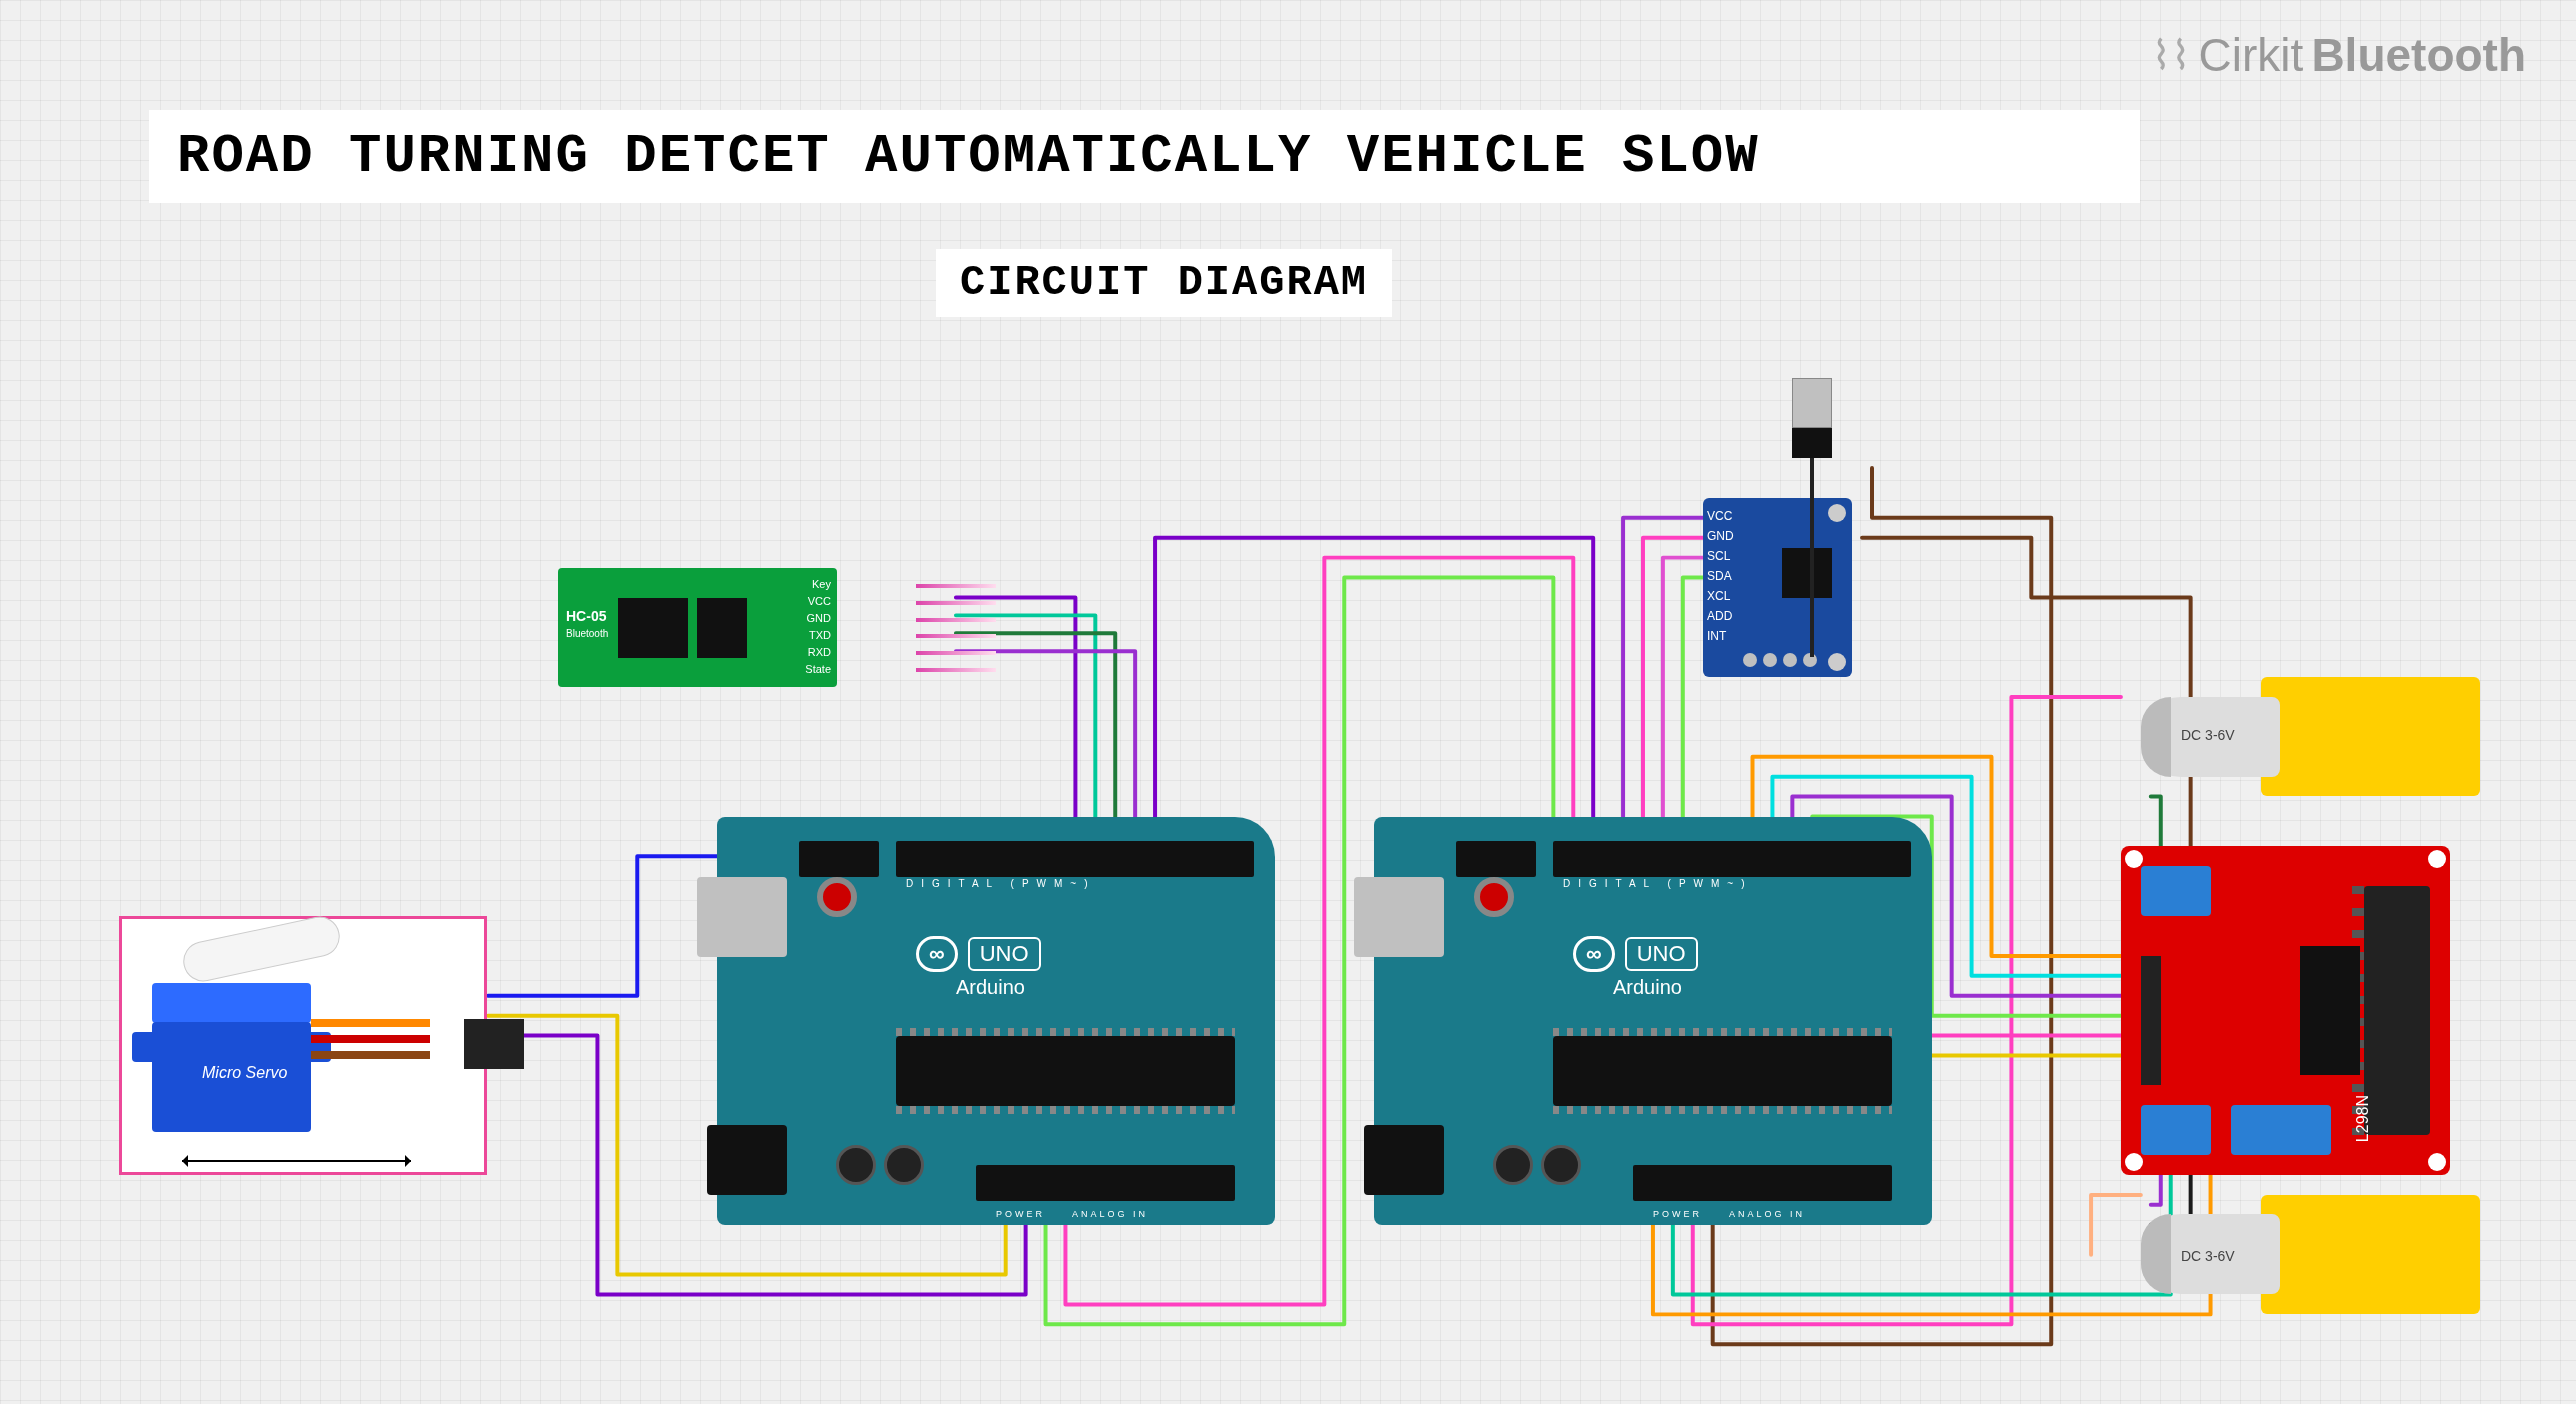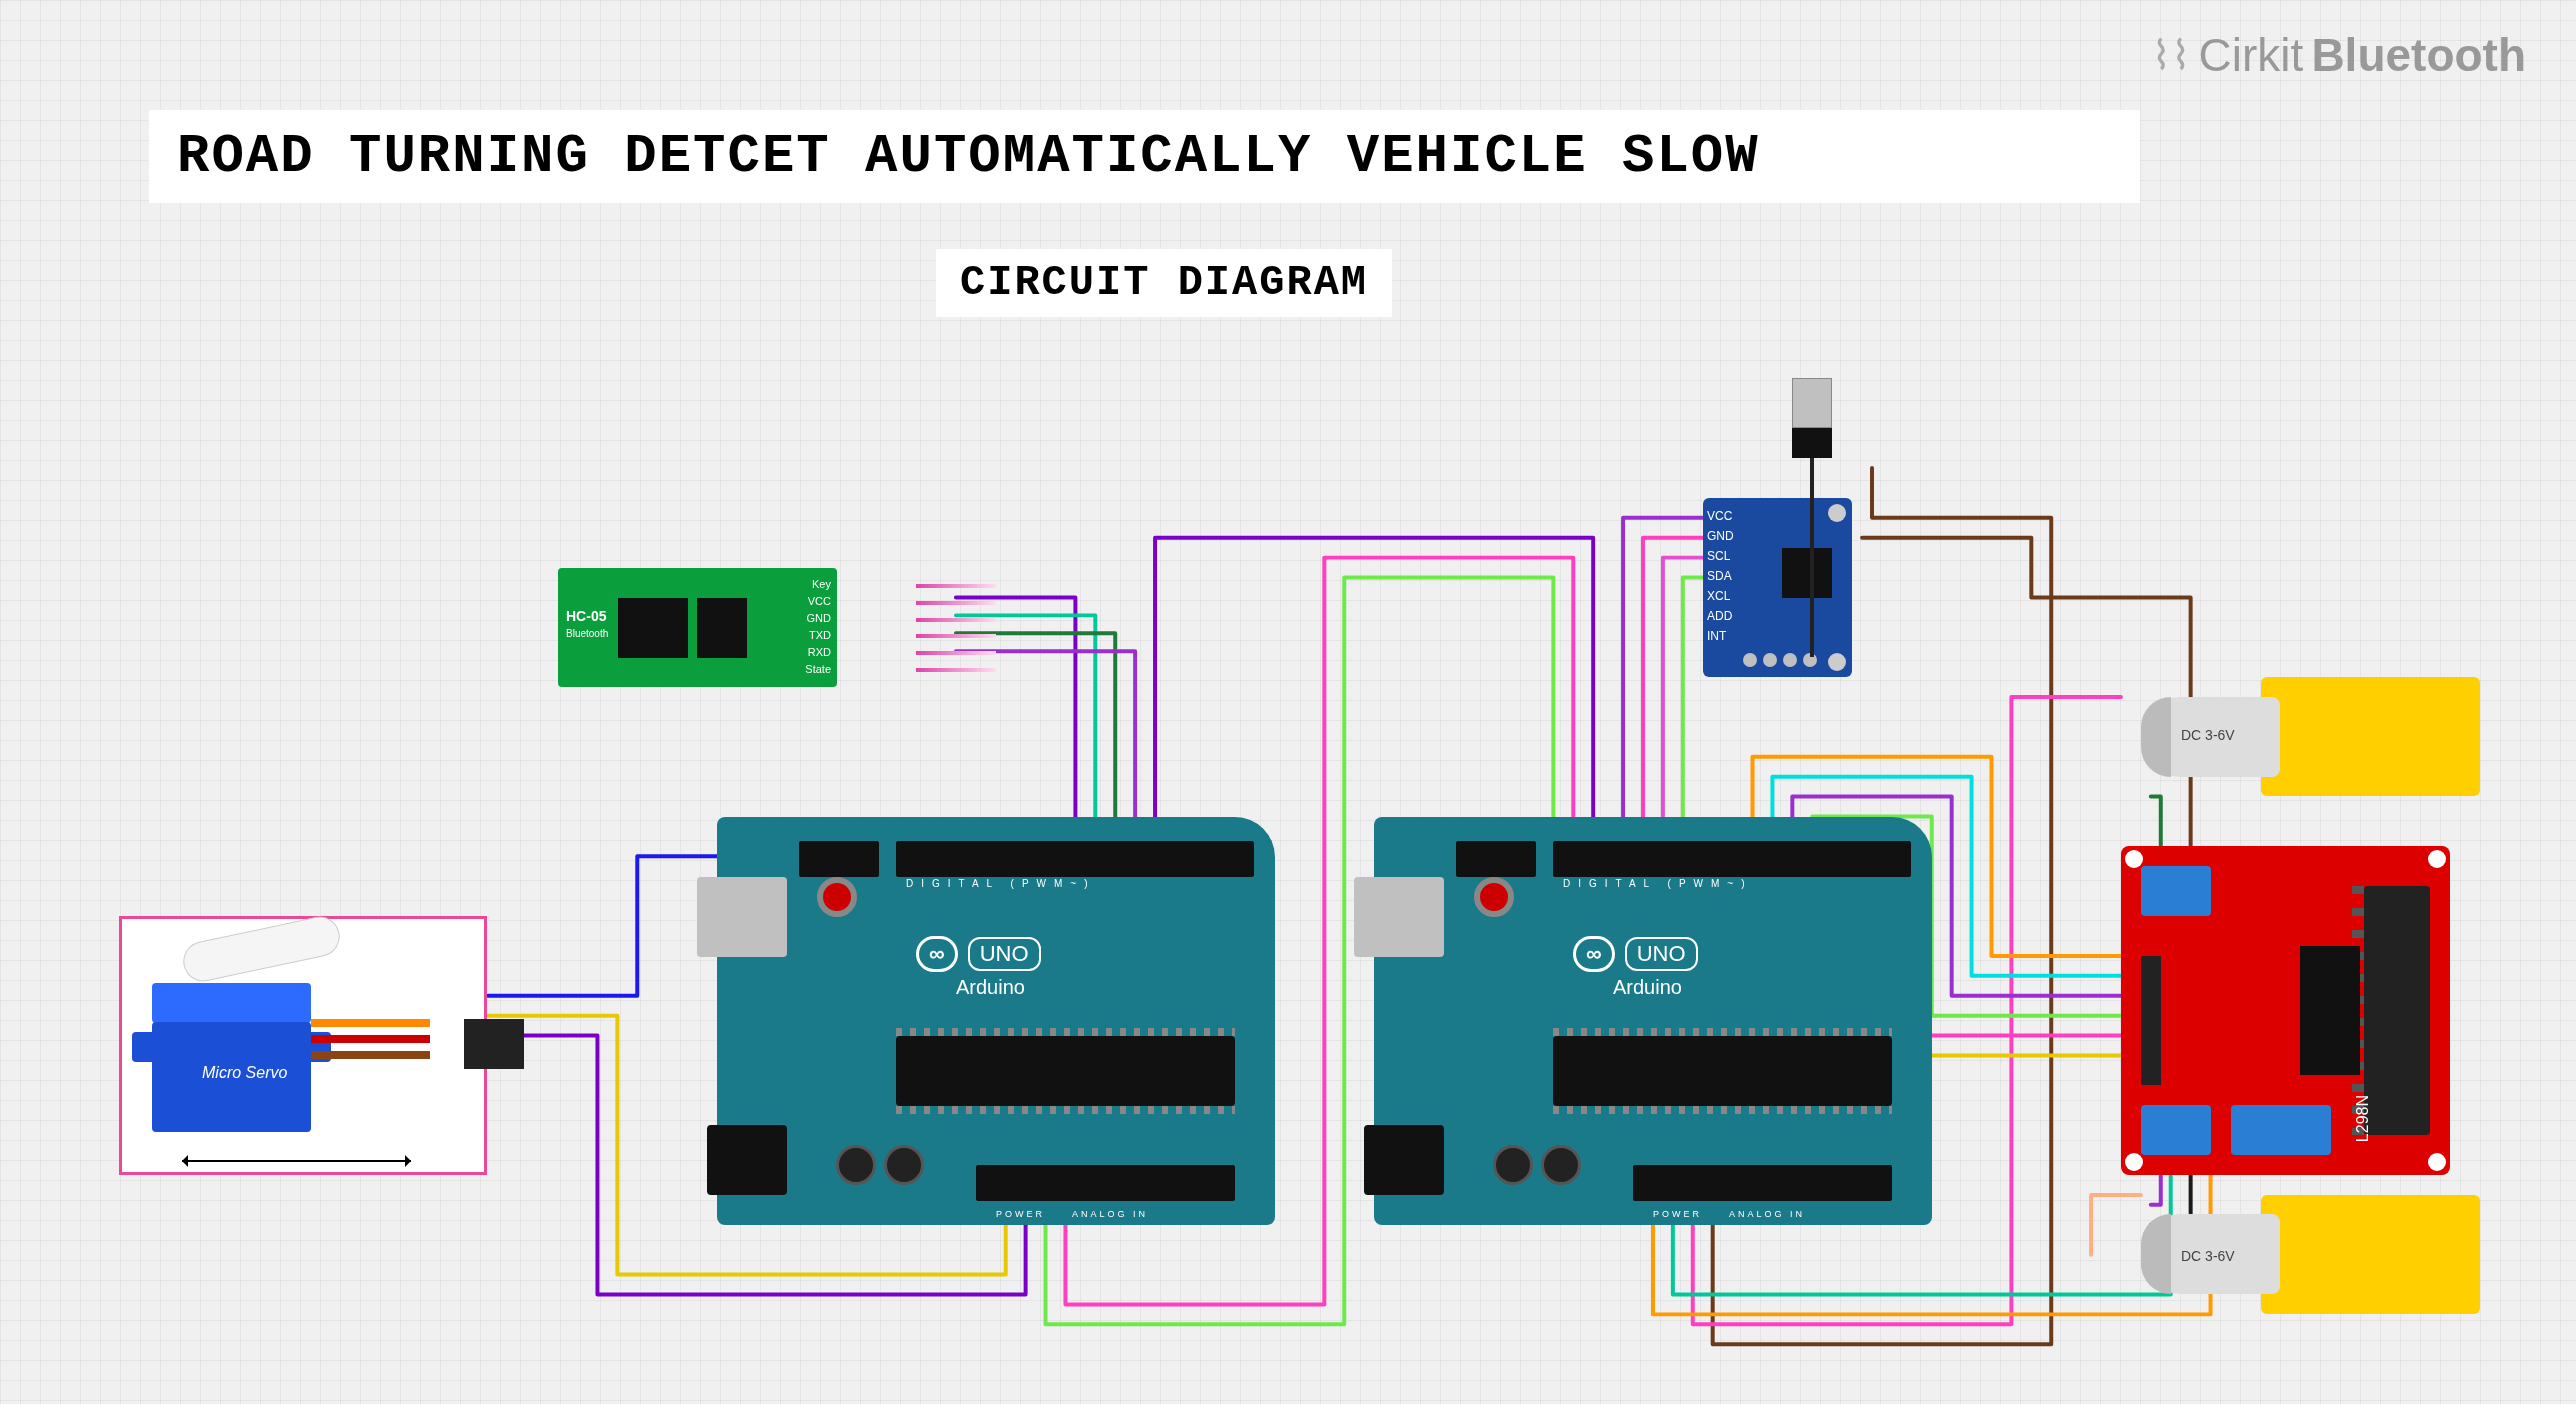--- a/index.html
+++ b/index.html
@@ -86,21 +86,21 @@
   .arduino-a { left: 717px; top: 817px; }
   .arduino-b { left: 1374px; top: 817px; }
   .ard-header-top { position:absolute; top:24px; left:179px; width:358px; height:36px; background:#111; border-radius:2px; display:flex; gap:2px; padding:4px; }
   .ard-header-top2 { position:absolute; top:24px; left:82px; width:80px; height:36px; background:#111; border-radius:2px; }
   .ard-header-bot { position:absolute; bottom:24px; left:259px; width:259px; height:36px; background:#111; border-radius:2px; }
   .ard-usb { position:absolute; left:-20px; top:60px; width:90px; height:80px; background:#c0c0c0; border-radius:4px; }
   .ard-power { position:absolute; left:-10px; bottom:30px; width:80px; height:70px; background:#111; border-radius:4px; }
   .ard-reset { position:absolute; left:100px; top:60px; width:40px; height:40px; background:#c00; border-radius:50%; border:6px solid #888; }
   .ard-logo { position:absolute; left:199px; top:119px; color:#fff; font-size:26px; display:flex; align-items:center; gap:10px; }
   .ard-logo-circle { display:inline-flex; border:3px solid #fff; border-radius:20px; padding:2px 10px; font-size:22px; font-weight:bold; }
-  .ard-uno { border:2px solid #fff; border-radius:12px; padding:2px 10px; font-size:22px; }
+  .ard-uno { border:2px solid #fff; border-radius:6px; padding:2px 10px; font-size:22px; }
   .ard-name { position:absolute; left:239px; top:159px; color:#fff; font-size:20px; }
   .ard-chip { position:absolute; left:179px; top:219px; width:339px; height:70px; background:#111; border-radius:4px; }
   .ard-chip::before, .ard-chip::after { content:''; position:absolute; left:0; width:100%; height:8px; background:repeating-linear-gradient(to right, #888 0 6px, transparent 6px 14px); }
   .ard-chip::before { top:-8px; }
   .ard-chip::after { bottom:-8px; }
   .ard-caps { position:absolute; left:119px; bottom:40px; display:flex; gap:8px; }
   .cap { width:40px; height:40px; background:#222; border-radius:50%; border:3px solid #555; }
   .ard-pinlabel { position:absolute; color:#fff; font-size:10px; }
   .ard-pinlabel.top { top:21px; left:189px; letter-spacing:8px;margin-top:40px; }
   .ard-pinlabel.bot { bottom:6px; left:279px; font-size:9px; letter-spacing:3px; }

